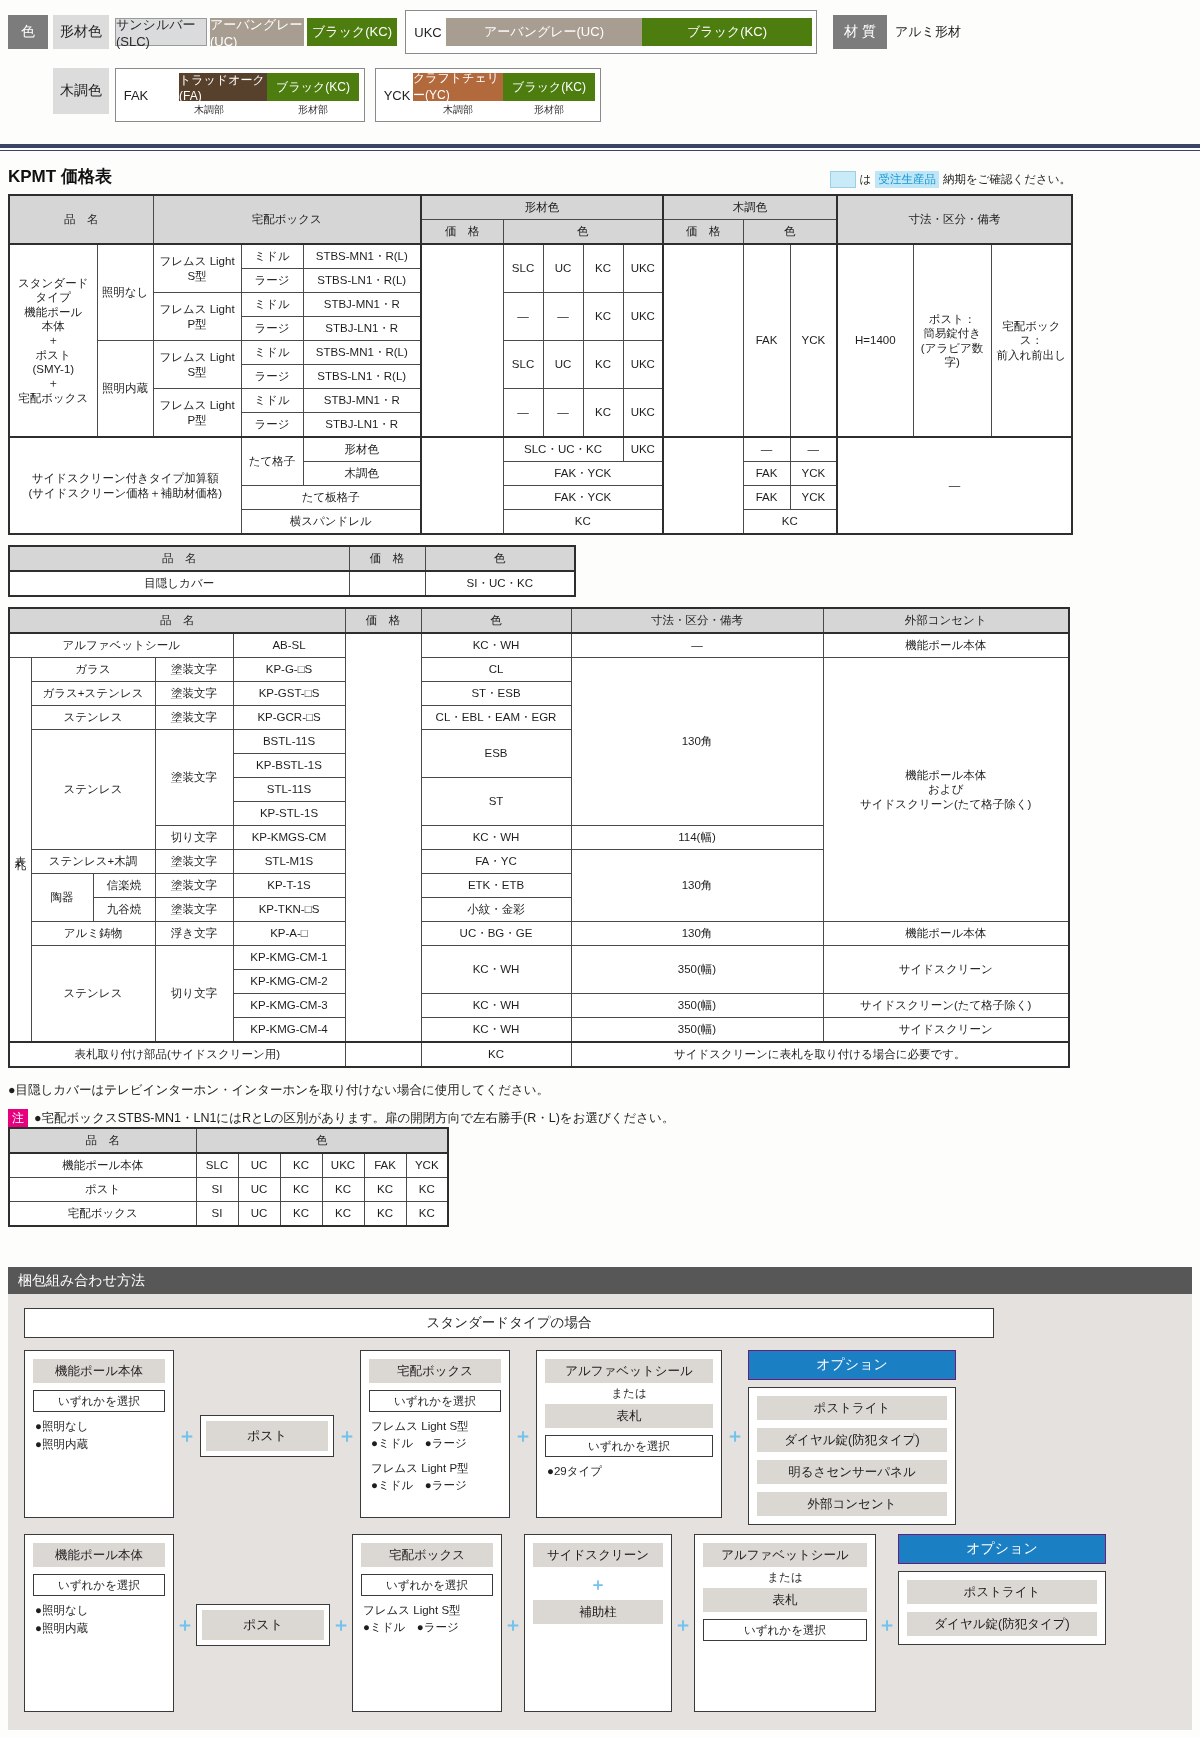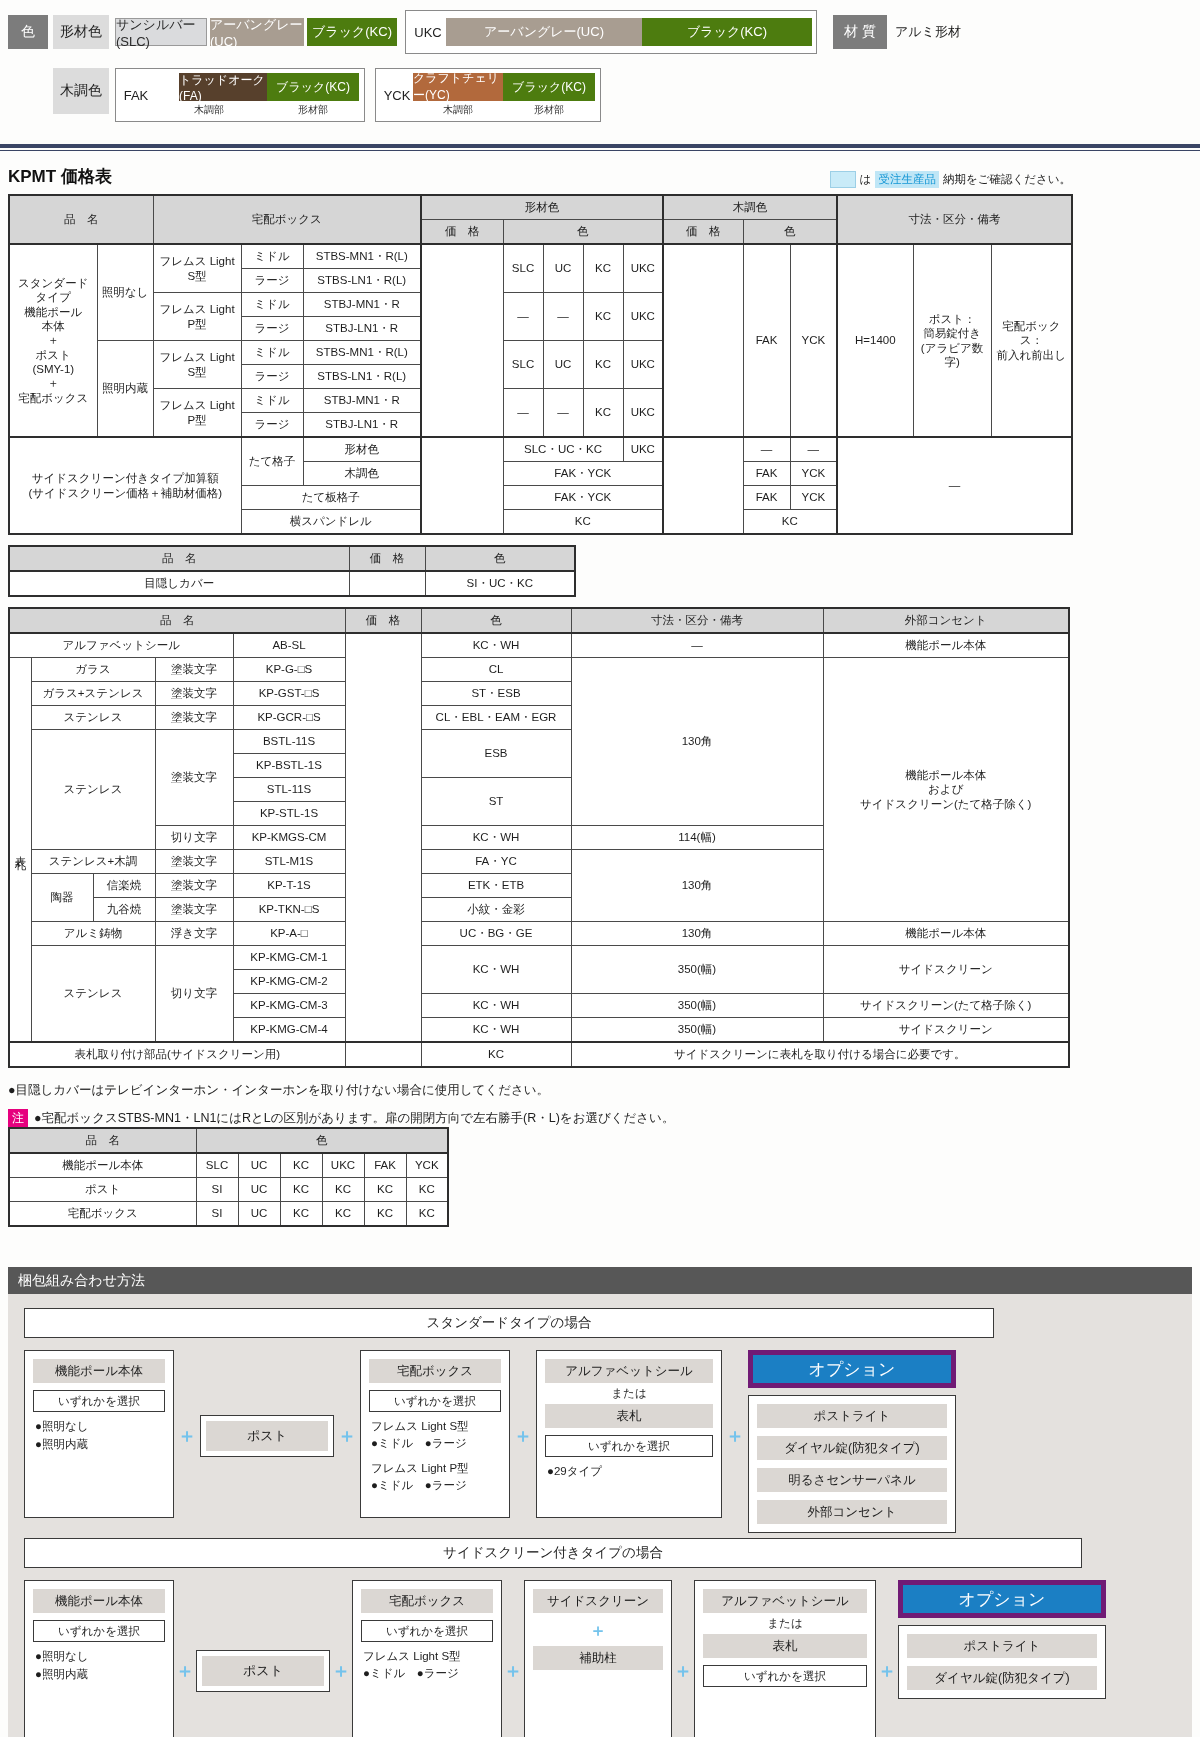--- a/index.html
+++ b/index.html
@@ -53,21 +53,21 @@
   .pk-title{background:#fff;border:1px solid #3a3a3a;height:28px;display:flex;align-items:center;justify-content:center;font-size:13.5px;}
   .pk-row{display:flex;align-items:flex-start;margin-top:12px;}
   .pk-box{background:#fff;border:1px solid #3a3a3a;box-sizing:border-box;}
   .pk-chip{background:#dbd7d3;height:24px;margin:8px 8px 0 8px;display:flex;align-items:center;justify-content:center;font-size:12.5px;}
   .pk-select{background:#fff;border:1px solid #3a3a3a;height:20px;margin:7px 8px 0 8px;display:flex;align-items:center;justify-content:center;font-size:11.5px;}
   .pk-bullets{font-size:11.5px;text-align:left;margin:6px 8px 0 10px;line-height:1.55;}
   .pk-line{font-size:11.5px;text-align:left;margin:7px 8px 0 10px;}
   .pk-plus{color:#74c3ec;font-size:19px;font-weight:bold;align-self:center;text-align:center;}
   .pk-post{align-self:center;}
   .pk-post .inner{background:#dbd7d3;margin:5px;height:30px;display:flex;align-items:center;justify-content:center;font-size:13px;}
-  .opt-head{background:#1b7fc4;color:#fff;border:5px solid #701a75;height:28px;display:flex;align-items:center;justify-content:center;font-size:17px;}
+  .opt-head{background:#1b7fc4;color:#fff;border:1px solid #701a75;height:28px;display:flex;align-items:center;justify-content:center;font-size:14px;}
   .opt-body{background:#fff;border:1px solid #3a3a3a;margin-top:7px;padding-bottom:8px;}
   .center-plus{color:#74c3ec;font-size:17px;font-weight:bold;text-align:center;margin-top:6px;}
 </style>
 </head>
 <body>
 <div id="page">
 
 <div class="leg-row" style="margin-top:10px;">
   <div class="chip dark" style="width:40px;height:34px;">色</div>
   <div class="chip lite" style="width:56px;height:34px;margin-left:5px;">形材色</div>
@@ -511,21 +511,20 @@
       <div class="opt-head">オプション</div>
       <div class="opt-body">
         <div class="pk-chip">ポストライト</div>
         <div class="pk-chip">ダイヤル錠(防犯タイプ)</div>
         <div class="pk-chip">明るさセンサーパネル</div>
         <div class="pk-chip">外部コンセント</div>
       </div>
     </div>
   </div>
 
-  <div class="pk-title" style="width:1056px;margin-top:16px;">サイドスクリーン付きタイプの場合</div>
   <div class="pk-row" style="height:182px;">
     <div class="pk-box" style="width:150px;height:178px;">
       <div class="pk-chip">機能ポール本体</div>
       <div class="pk-select">いずれかを選択</div>
       <div class="pk-bullets">
         <div>●照明なし</div>
         <div>●照明内蔵</div>
       </div>
     </div>
     <div class="pk-plus" style="width:22px;">＋</div>

